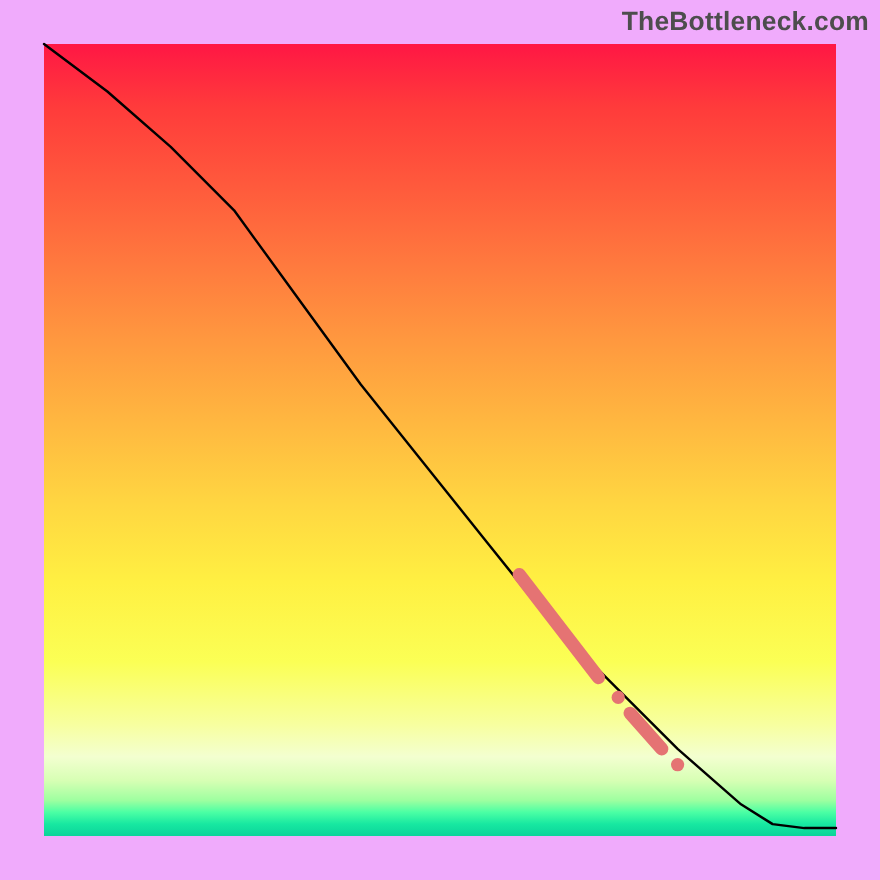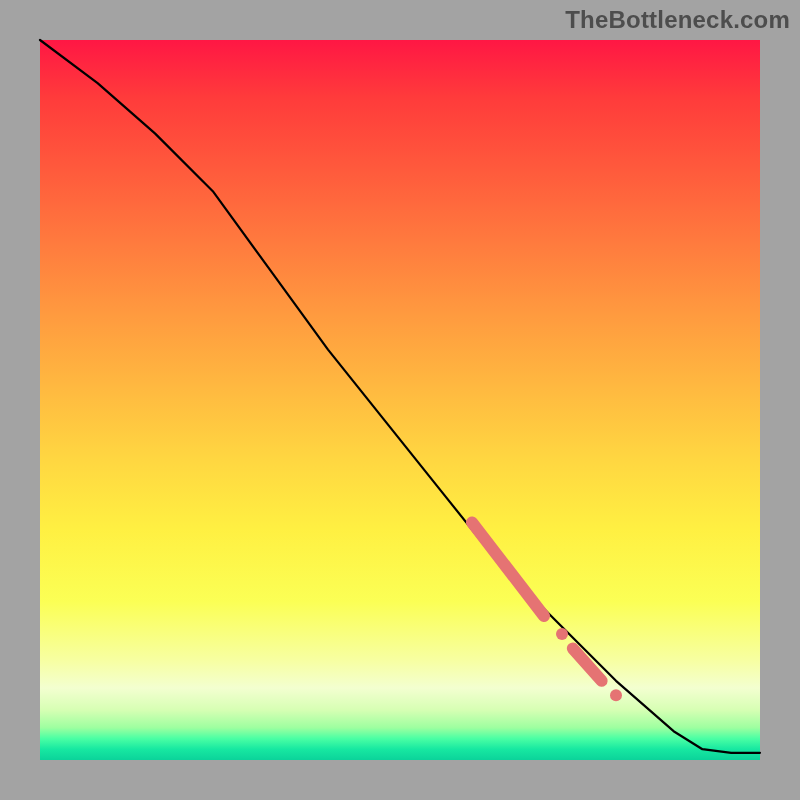--- a/index.html
+++ b/index.html
@@ -1,21 +1,21 @@
 <!DOCTYPE html>
 <html><head>
 <meta charset="utf-8">
 <style>
   * { margin: 0; padding: 0; box-sizing: border-box; }
   html, body { width: 800px; height: 800px; background: #000; overflow: hidden; }
   .stage {
     position: relative;
     width: 800px;
     height: 800px;
-    background: #a3a3a3;
+    background: #f0abfc;
   }
   .plot-area {
     position: absolute;
     left: 40px;
     top: 40px;
     width: 720px;
     height: 720px;
     background: linear-gradient(
       to bottom,
       #ff1744 0%,

